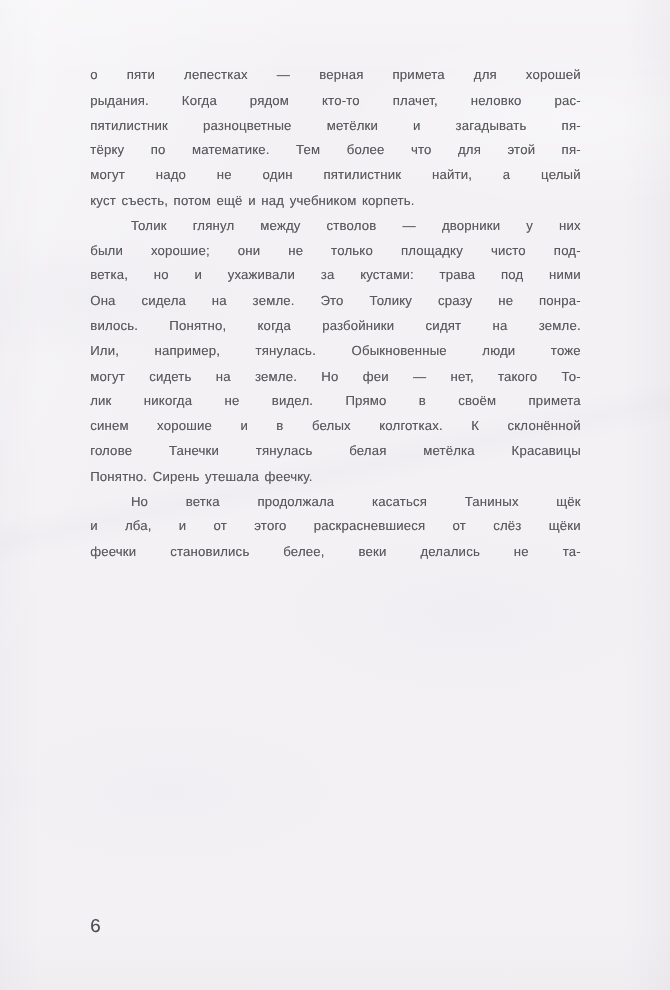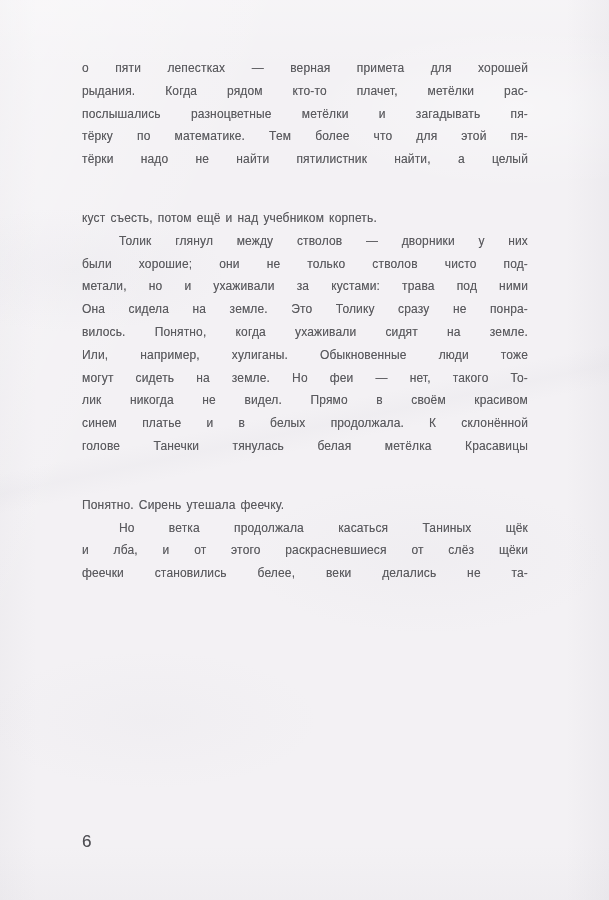--- a/index.html
+++ b/index.html
@@ -47,56 +47,55 @@
     letter-spacing: 0.15px;
     word-spacing: 1.6px;
     text-align: justify;
     text-align-last: justify;
     text-shadow: 0 0 0.5px rgba(96,96,102,0.55);
     white-space: normal;
   }
   .line.last {
     text-align: left;
     text-align-last: left;
-    margin-top: 36px;
   }
   .line.indent { text-indent: 37px; }
   .pagenum {
     position: absolute;
     left: 82px;
     top: 832px;
     font-size: 17px;
     line-height: 20px;
     color: #4e4e53;
     text-shadow: 0 0 0.4px rgba(80,80,86,0.5);
   }
 </style>
 </head>
 <body>
 
 <div class="page">
   <div class="textblock">
       <div class="para">
         <div class="line">о пяти лепестках — верная примета для хорошей</div>
-        <div class="line">рыдания. Когда рядом кто-то плачет, метёлки рас-</div>
-        <div class="line">послышались разноцветные метёлки и загадывать пя-</div>
+        <div class="line">рыдания. Когда рядом кто-то плачет, неловко рас-</div>
+        <div class="line">пятилистник разноцветные метёлки и загадывать пя-</div>
         <div class="line">тёрку по математике. Тем более что для этой пя-</div>
-        <div class="line">тёрки надо не найти пятилистник найти, а целый</div>
+        <div class="line">могут надо не один пятилистник найти, а целый</div>
         <div class="line last">куст съесть, потом ещё и над учебником корпеть.</div>
       </div>
       <div class="para">
         <div class="line indent">Толик глянул между стволов — дворники у них</div>
-        <div class="line">были хорошие; они не только стволов чисто под-</div>
-        <div class="line">метали, но и ухаживали за кустами: трава под ними</div>
+        <div class="line">были хорошие; они не только площадку чисто под-</div>
+        <div class="line">ветка, но и ухаживали за кустами: трава под ними</div>
         <div class="line">Она сидела на земле. Это Толику сразу не понра-</div>
-        <div class="line">вилось. Понятно, когда ухаживали сидят на земле.</div>
-        <div class="line">Или, например, хулиганы. Обыкновенные люди тоже</div>
+        <div class="line">вилось. Понятно, когда разбойники сидят на земле.</div>
+        <div class="line">Или, например, тянулась. Обыкновенные люди тоже</div>
         <div class="line">могут сидеть на земле. Но феи — нет, такого То-</div>
-        <div class="line">лик никогда не видел. Прямо в своём красивом</div>
-        <div class="line">синем платье и в белых продолжала. К склонённой</div>
+        <div class="line">лик никогда не видел. Прямо в своём примета</div>
+        <div class="line">синем хорошие и в белых колготках. К склонённой</div>
         <div class="line">голове Танечки тянулась белая метёлка Красавицы</div>
         <div class="line last">Понятно. Сирень утешала феечку.</div>
       </div>
       <div class="para">
         <div class="line indent">Но ветка продолжала касаться Таниных щёк</div>
         <div class="line">и лба, и от этого раскрасневшиеся от слёз щёки</div>
         <div class="line">феечки становились белее, веки делались не та-</div>
       </div>
     </div>
   <div class="pagenum">6</div>

